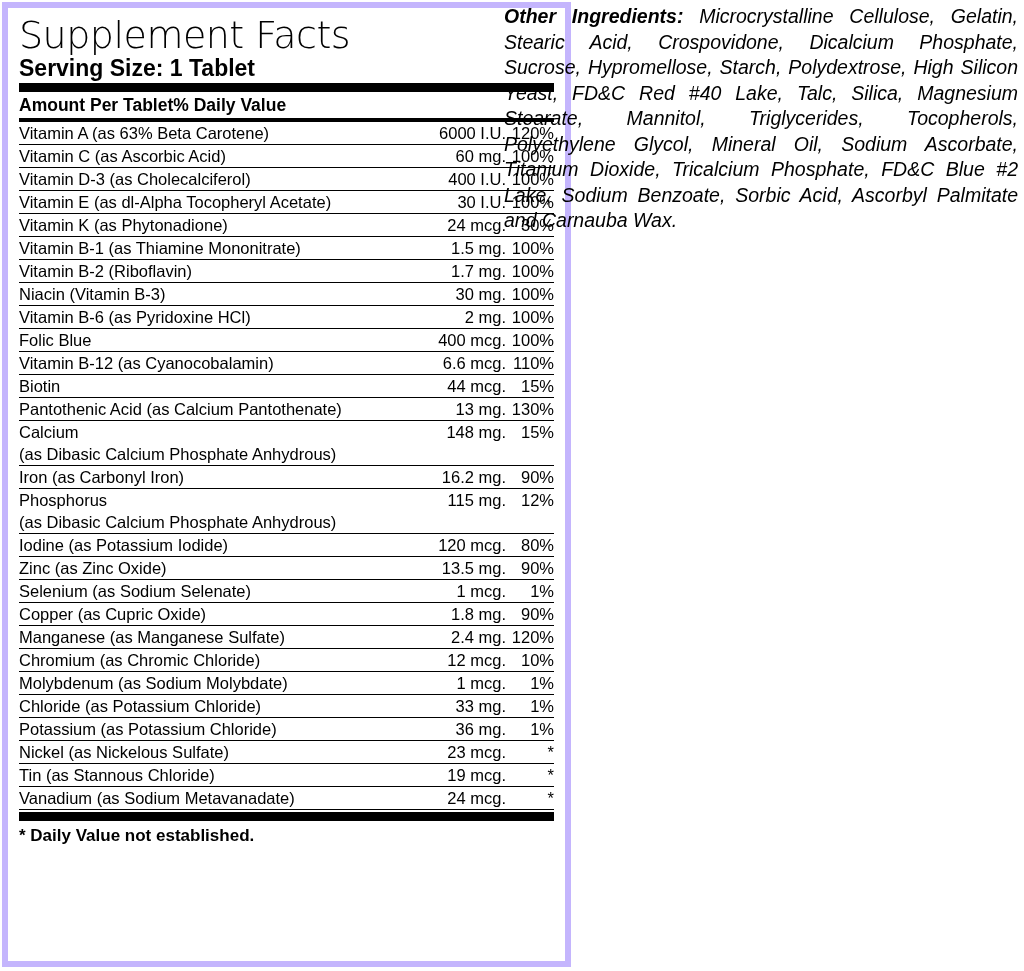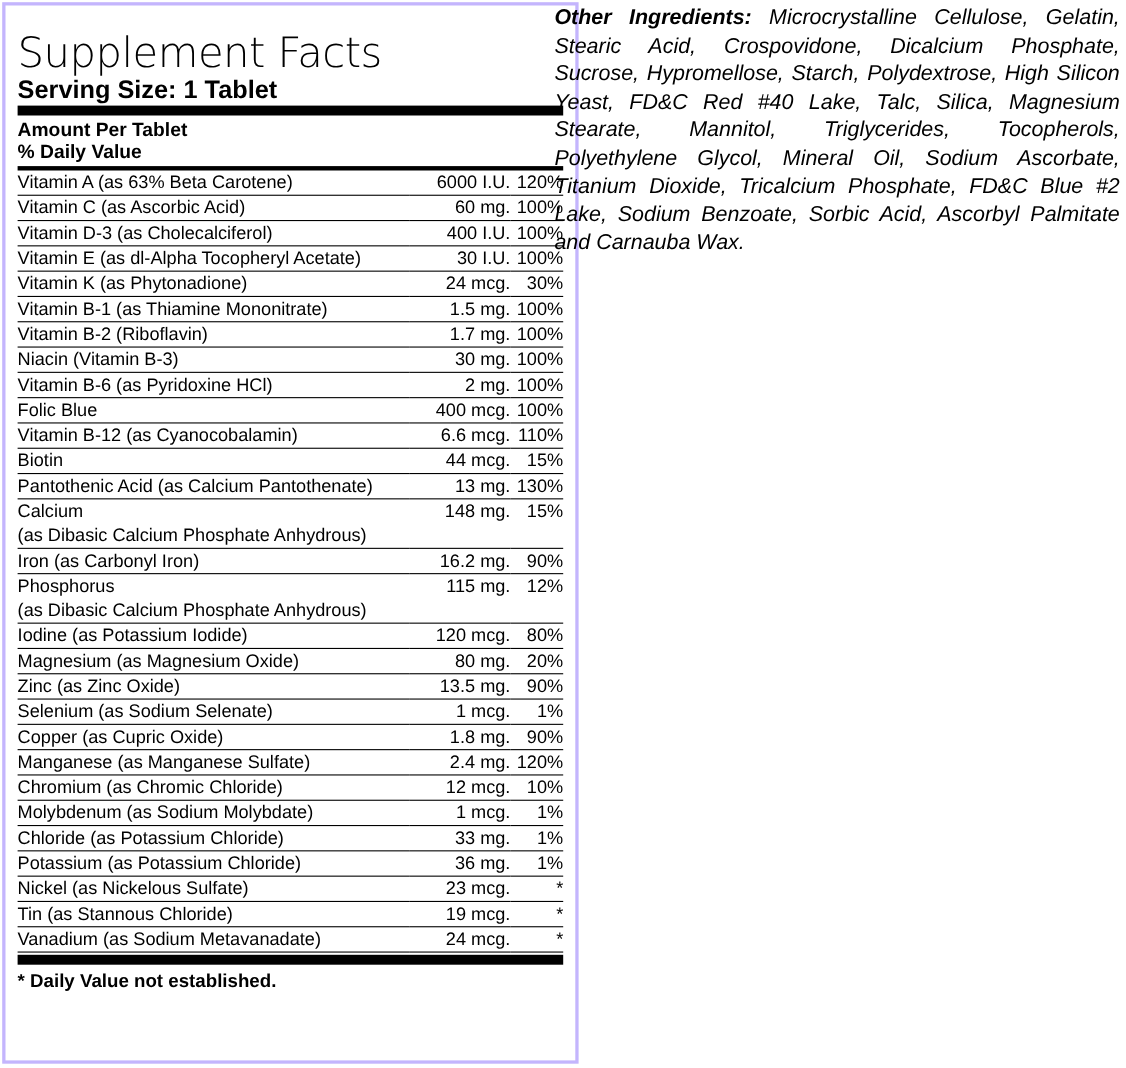--- a/index.html
+++ b/index.html
@@ -23,26 +23,26 @@
     box-sizing: border-box;
   }
 
   
   .facts-panel {
     width: 498px;
     box-sizing: border-box;
     padding: 0;
   }
   .facts-box {
-    border: 3px solid #c4b5fd;
+    border: 6px solid #c4b5fd;
     box-sizing: border-box;
     margin: 2px 2px 2px 2px;
-    width: 524px;
+    width: 569px;
     height: 965px;
-    padding: 22px 11px 4px 11px;
+    padding: 6px 11px 4px 11px;
     box-sizing: border-box;
   }
   .facts-title {
     font-size: 38px;
     line-height: 42px;
     font-weight: normal;
     letter-spacing: -0.5px;
     margin: 0 0 1px 0;
     font-family: "DejaVu Sans", sans-serif;
     font-weight: 300;
@@ -60,21 +60,20 @@
   .rule-medium {
     border-top: 4px solid #000;
     margin: 0;
   }
   .hdr-row {
     display: flex;
     font-size: 17.5px;
     font-weight: bold;
     padding: 3px 5px 3px 0;
     line-height: 20px;
-    flex-direction: column;
   }
   table.facts {
     width: 100%;
     border-collapse: collapse;
     font-size: 16.5px;
   }
   table.facts td {
     padding: 2px 0 2px 0;
     vertical-align: top;
     line-height: 18px;
@@ -240,25 +239,20 @@
               <td class="sub">(as Dibasic Calcium Phosphate Anhydrous)</td>
               <td></td>
               <td></td>
             </tr>
             <tr>
               <td class="nutrient">Iodine (as Potassium Iodide)</td>
               <td class="amount">120 mcg.</td>
               <td class="dv">80%</td>
             </tr>
             <tr>
-              <td class="nutrient">Magnesium (as Magnesium Oxide)</td>
-              <td class="amount">80 mg.</td>
-              <td class="dv">20%</td>
-            </tr>
-            <tr>
               <td class="nutrient">Zinc (as Zinc Oxide)</td>
               <td class="amount">13.5 mg.</td>
               <td class="dv">90%</td>
             </tr>
             <tr>
               <td class="nutrient">Selenium (as Sodium Selenate)</td>
               <td class="amount">1 mcg.</td>
               <td class="dv">1%</td>
             </tr>
             <tr>

